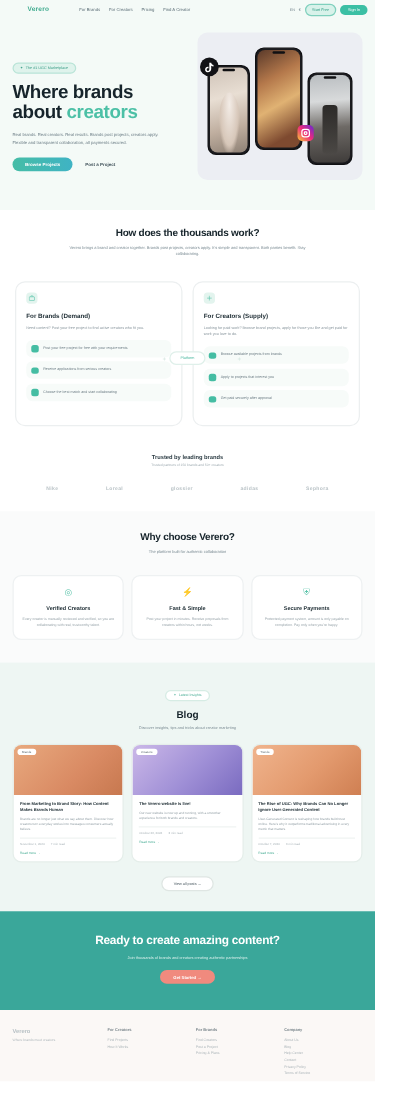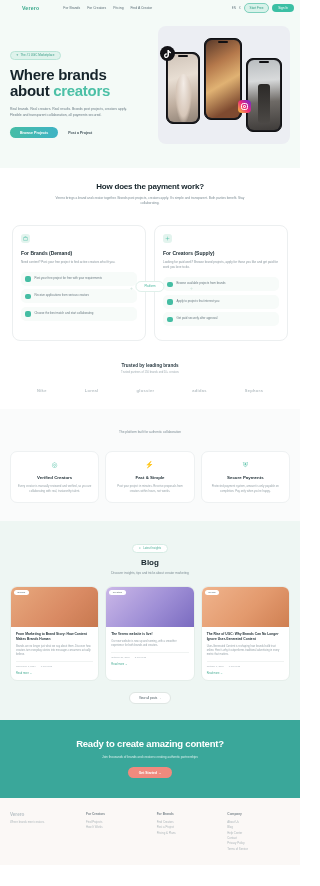--- a/index.html
+++ b/index.html
@@ -243,21 +243,21 @@
             <path fill="#fff" d="M17 0c.6 4 3 6.4 7 6.7v4.4c-2.3.2-4.4-.5-6.8-2v8.7c0 5.6-4.2 10.2-9.6 10.2C3.4 28 0 24.4 0 19.8c0-4.4 3.4-8 7.9-8 .5 0 1 0 1.5.1v4.6c-.4-.1-.9-.2-1.4-.2-2 0-3.6 1.6-3.6 3.6s1.6 3.6 3.6 3.6c2.1 0 3.8-1.7 3.8-3.9V0H17z"></path>
           </svg>
       </div>
       <div class="insta-badge">
         <div class="ring"></div>
       </div>
     </div>
   </div>
 
   <div class="sec">
-    <div class="sec-title">How does the payment work?</div>
+    <div class="sec-title">How does the thousands work?</div>
     <div class="sec-sub">Verero brings a brand and creator together. Brands post projects, creators apply. It's simple and transparent. Both parties benefit. Stay collaborating.</div>
 
     <div class="two-col">
       <div class="col-card">
         <div class="col-icon">
           <svg width="5" height="5" viewBox="0 0 24 24" fill="none" stroke="#45bda3" stroke-width="2">
               <rect x="2" y="7" width="20" height="14" rx="2"></rect>
               <path d="M8 7V5a2 2 0 0 1 2-2h4a2 2 0 0 1 2 2v2"></path>
             </svg>
         </div>
@@ -313,20 +313,21 @@
     <div class="logos">
       <span class="logo-item">Nike</span>
       <span class="logo-item">Loreal</span>
       <span class="logo-item">glossier</span>
       <span class="logo-item">adidas</span>
       <span class="logo-item">Sephora</span>
     </div>
   </div>
 
   <div class="why">
+    <div class="sec-title">Why choose Verero?</div>
     <div class="sec-sub">The platform built for authentic collaboration</div>
     <div class="why-cards">
       <div class="why-card">
         <span class="why-ic">◎</span>
         <div class="why-t">Verified Creators</div>
         <div class="why-d">Every creator is manually reviewed and verified, so you are collaborating with real, trustworthy talent.</div>
       </div>
       <div class="why-card">
         <span class="why-ic">⚡</span>
         <div class="why-t">Fast &amp; Simple</div>

